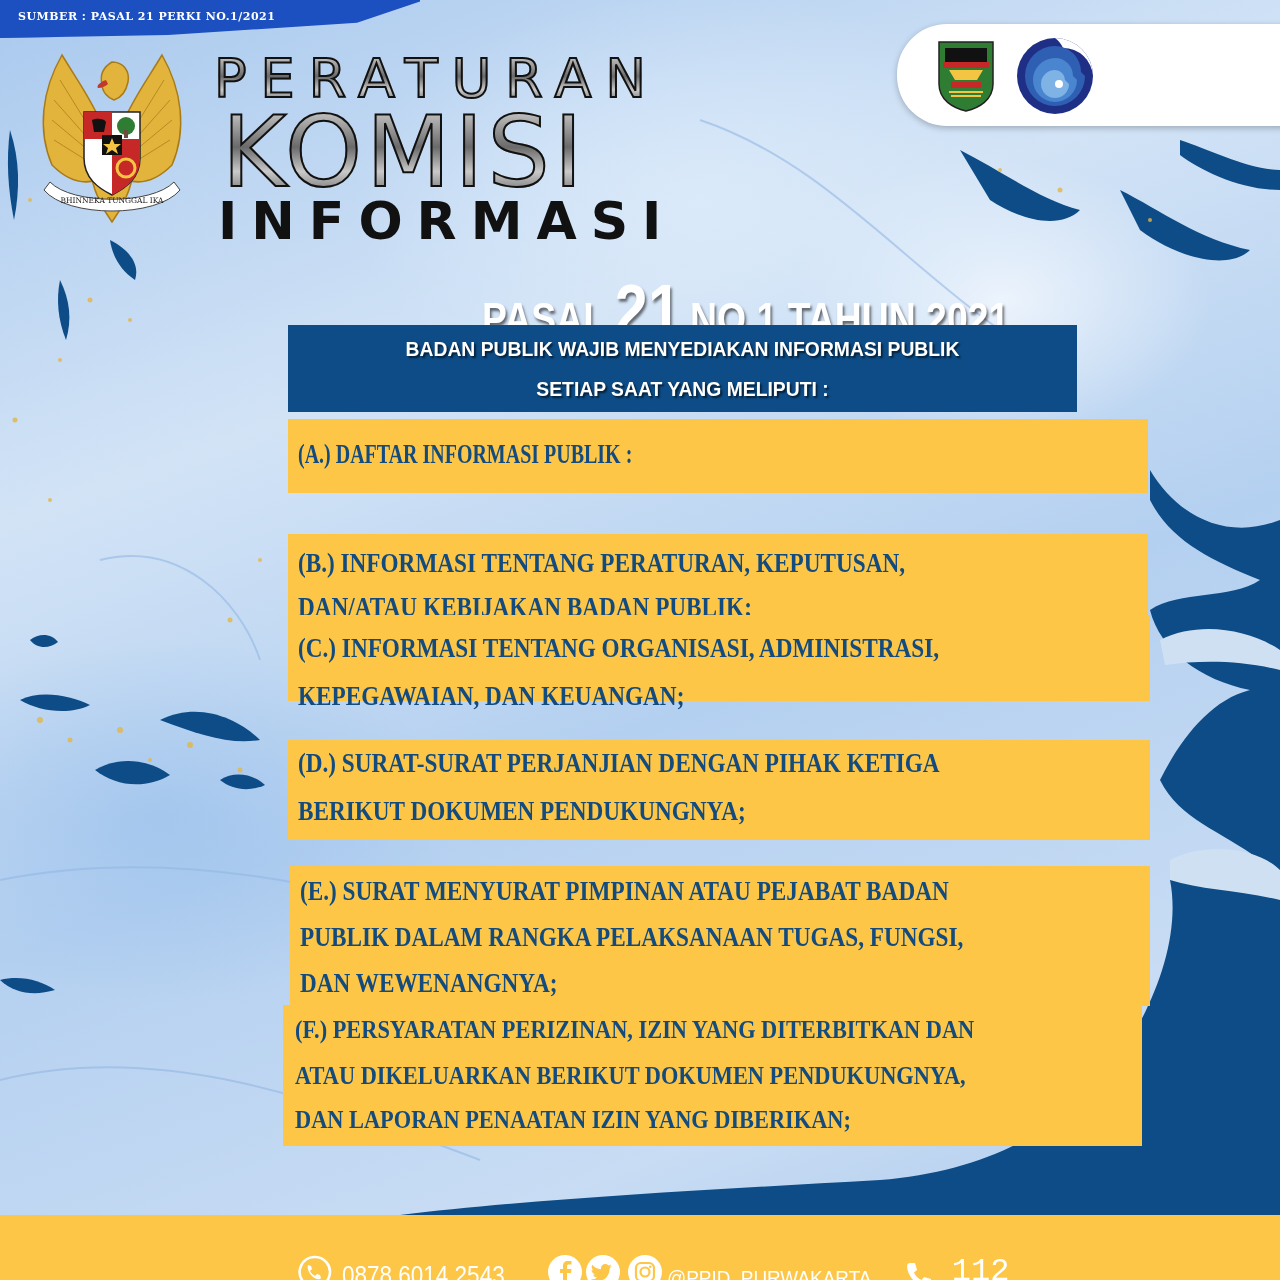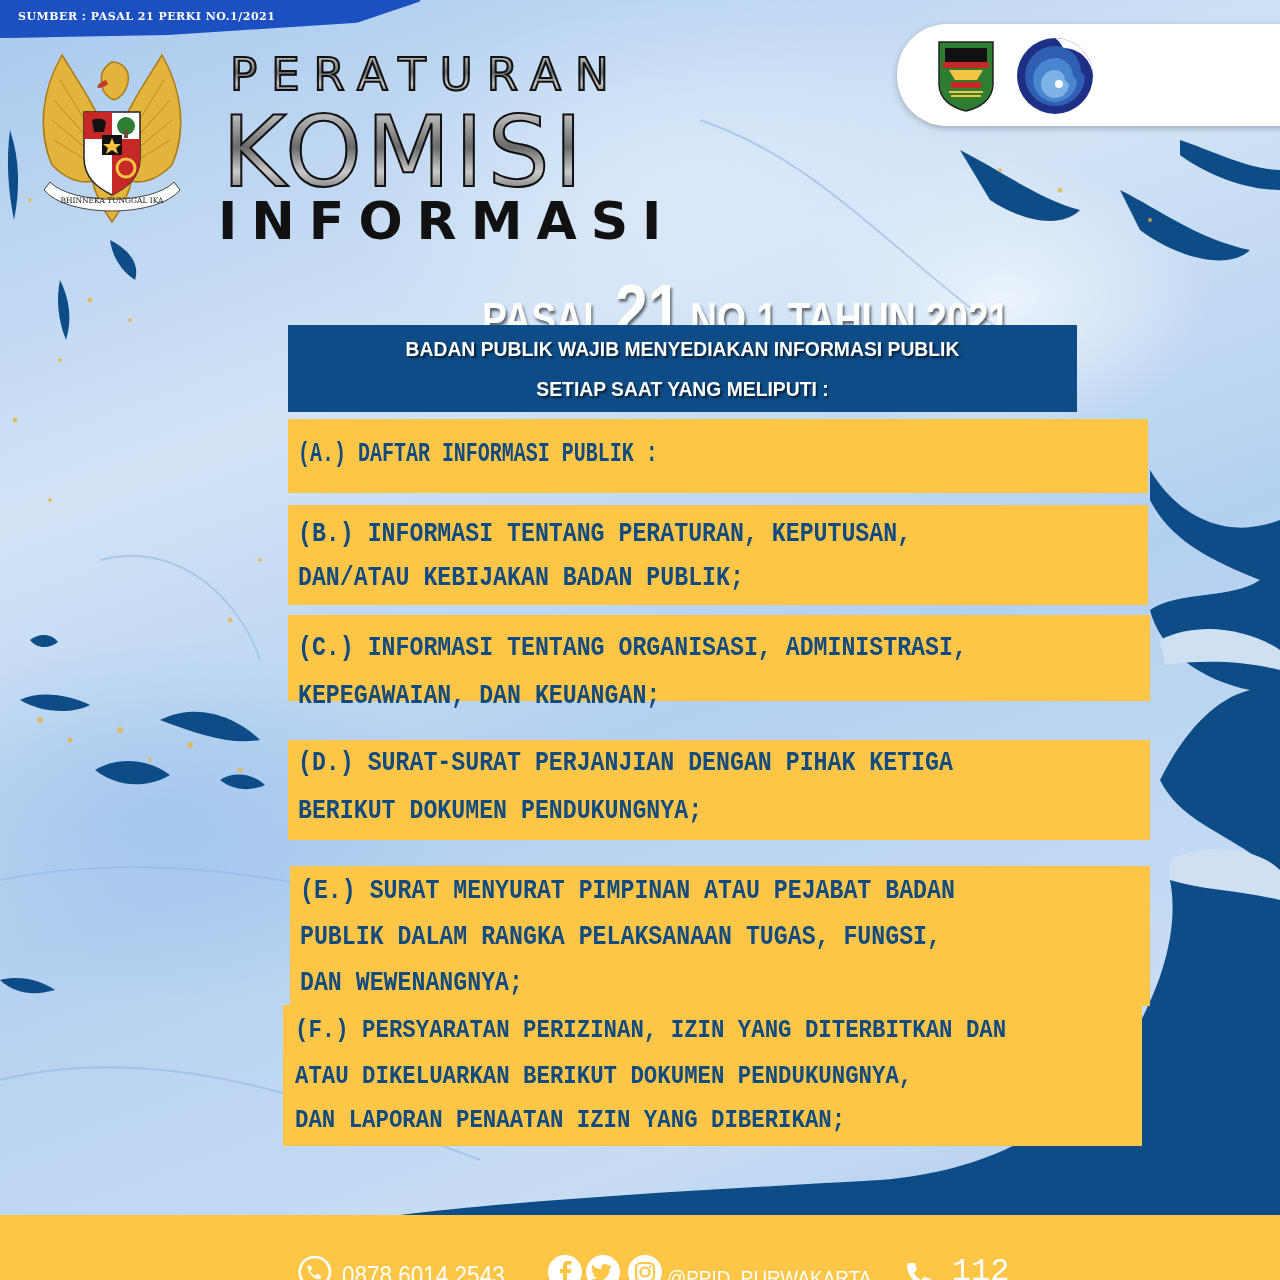--- a/index.html
+++ b/index.html
@@ -46,21 +46,21 @@
       position: absolute;
       font-family: "DejaVu Sans", sans-serif;
       color: #6b6b6b;
       -webkit-text-stroke: 2px #111;
       background: linear-gradient(180deg, #d8d8d8 0%, #6a6a6a 45%, #c9c9c9 70%, #5a5a5a 100%);
       -webkit-background-clip: text;
       background-clip: text;
       -webkit-text-fill-color: transparent;
       line-height: 1;
     }
-    .title-peraturan { left: 214px; top: 52px; font-size: 45px; letter-spacing: 14px; margin-left: 16px; }
+    .title-peraturan { left: 214px; top: 52px; font-size: 54px; letter-spacing: 14px; }
     .title-komisi { left: 222px; top: 103px; font-size: 98px; letter-spacing: 4px; }
     .title-informasi {
       left: 218px; top: 195px; font-size: 52px; letter-spacing: 14px; font-weight: bold;
       background: none; -webkit-text-fill-color: #111; color: #111; -webkit-text-stroke: 0;
     }
 
     
     .logo-card {
       position: absolute; left: 897px; top: 24px;
       width: 400px; height: 102px;
@@ -101,21 +101,21 @@
       text-shadow: 2px 2px 2px rgba(0,0,0,0.6);
     }
     .intro .l1 { position: absolute; left: 0; right: 0; top: 12px; transform: scaleX(0.92); }
     .intro .l2 { position: absolute; left: 0; right: 0; top: 52px; transform: scaleX(0.92); }
 
     
     .item {
       position: absolute;
       background: #fdc647;
       color: #134b7f;
-      font-family: Liberation Mono, monospace; font-weight: bold;
+      font-family: Liberation Serif, serif; font-weight: bold;
       font-size: 27px;
       padding-left: 14px;
     }
     .item .line {
       position: absolute; left: 10px; white-space: nowrap;
       transform-origin: left; transform: scaleX(0.86);
     }
 
     
     .footer {
@@ -267,21 +267,21 @@
 
 <div class="intro">
   <div class="l1">BADAN PUBLIK WAJIB MENYEDIAKAN INFORMASI PUBLIK</div>
   <div class="l2">SETIAP SAAT YANG MELIPUTI :</div>
 </div>
 
 <div class="item" style="left:288px; top:419px; width:860px; height:74px;">
   <div class="line" style="top:20px; transform: scaleX(0.74);">(A.) DAFTAR INFORMASI PUBLIK :</div>
 </div>
 
-<div class="item" style="left:288px; top:505px; width:860px; height:100px;">
+<div class="item" style="left:288px; top:534px; width:860px; height:100px;">
   <div class="line" style="top:14px;">(B.) INFORMASI TENTANG PERATURAN, KEPUTUSAN,</div>
   <div class="line" style="top:58px;">DAN/ATAU KEBIJAKAN BADAN PUBLIK;</div>
 </div>
 
 <div class="item" style="left:288px; top:615px; width:862px; height:86px;">
   <div class="line" style="top:18px;">(C.) INFORMASI TENTANG ORGANISASI, ADMINISTRASI,</div>
   <div class="line" style="top:66px;">KEPEGAWAIAN, DAN KEUANGAN;</div>
 </div>
 
 <div class="item" style="left:288px; top:740px; width:862px; height:100px;">

